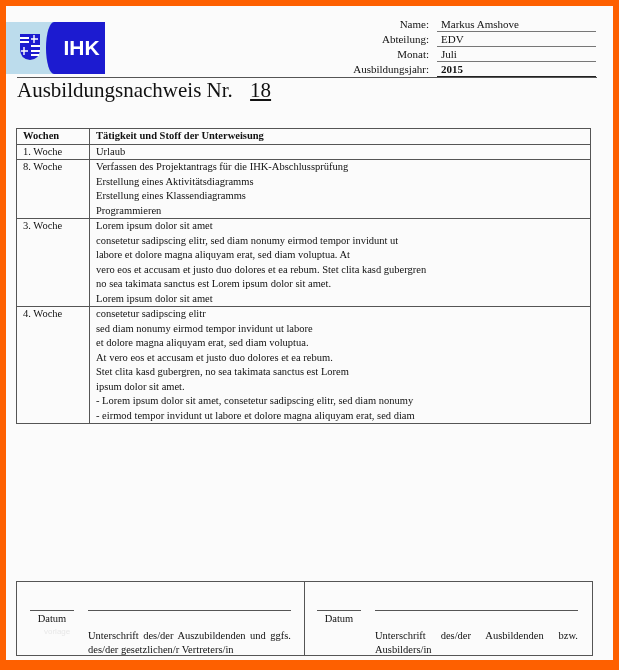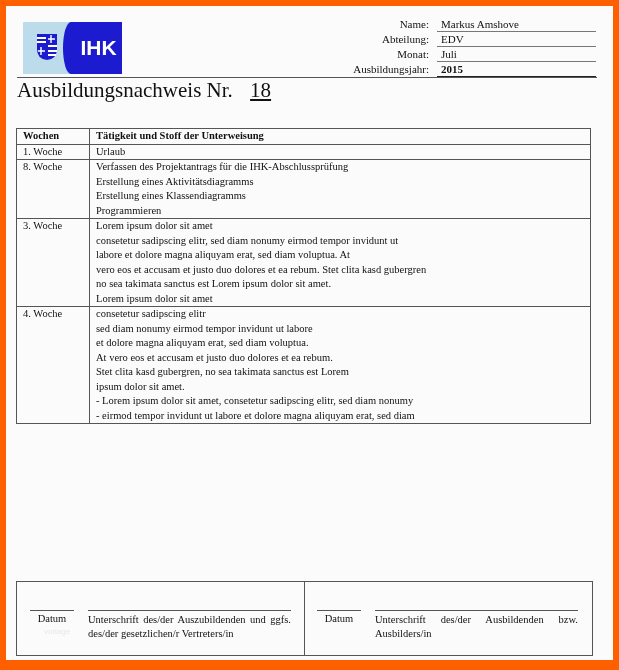--- a/index.html
+++ b/index.html
@@ -8,21 +8,21 @@
     background: #fe6000;
     font-family: "Liberation Serif", "DejaVu Serif", serif;
     color: #111;
   }
   .page {
     position: absolute; left: 6px; top: 6px; width: 607px; height: 654px;
     background: #fbfbfb;
   }
   
   .logo {
-    position: absolute; left: 17px; top: 16px; width: 99px; height: 52px;
+    position: absolute; left: 0; top: 16px; width: 99px; height: 52px;
     display: flex;
   }
   .logo .crest-bg { width: 48px; height: 52px; background: #bcdcec; position: relative; }
   .logo .ihk-bg {
     width: 51px; height: 52px; background: #1c1bd0; color: #fff;
     font-family: "Liberation Sans", "DejaVu Sans", sans-serif; font-weight: bold;
     font-size: 21px; display: flex; align-items: center; justify-content: center;
     position: relative;
   }
   .logo .ihk-bg:before {
@@ -67,21 +67,21 @@
     position: absolute; left: 10px; top: 575px; width: 575px; height: 73px;
     border: 1px solid #555; display: flex; font-size: 10.5px;
   }
   .sig .half { position: relative; flex: 1; }
   .sig .half.left { border-right: 1px solid #555; }
   .sig .date {
     position: absolute; top: 28px; width: 44px; border-top: 1px solid #555;
     text-align: center; padding-top: 1px; line-height: 14px;
   }
   .sig .sign {
-    position: absolute; top: 28px; border-top: 1px solid #555; padding-top: 2px;
+    position: absolute; top: 28px; border-top: 1px solid #555; padding-top: 18px;
     line-height: 14px; text-align: justify;
   }
   .sig .left .date { left: 13px; }
   .sig .left .sign { left: 71px; width: 203px; }
   .sig .right .date { left: 12px; }
   .sig .right .sign { left: 70px; width: 203px; }
   .watermark { position: absolute; left: 27px; top: 45px; color: #e8e8e8; font-size: 8px;
     font-family: "Liberation Sans", sans-serif; }
 </style>
 </head>

